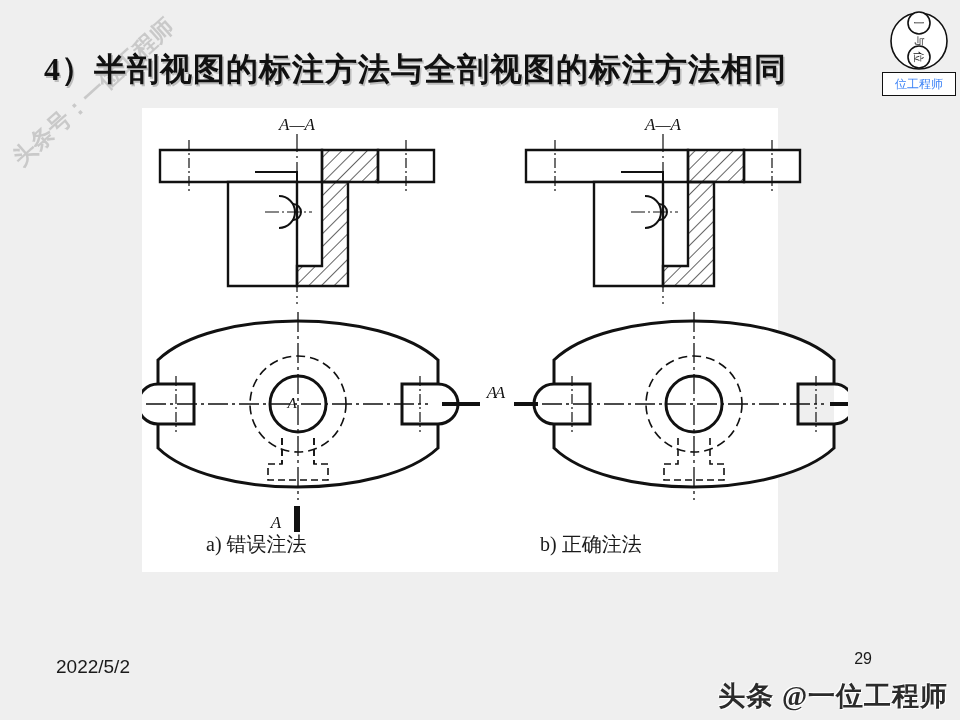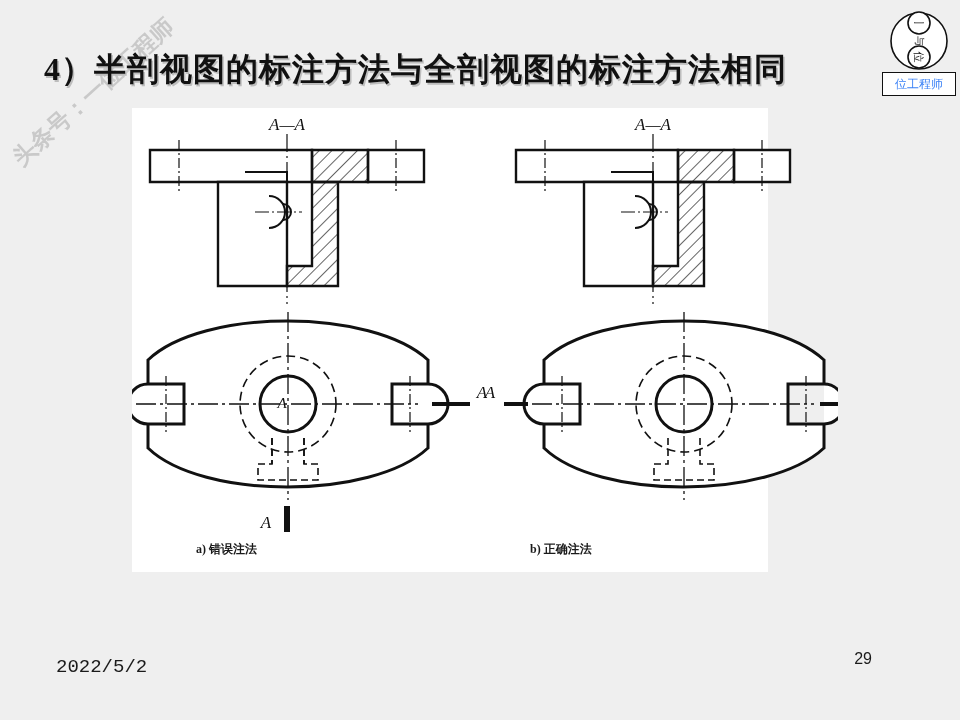--- a/index.html
+++ b/index.html
@@ -46,37 +46,37 @@
     position:absolute;left:0;bottom:0;width:72px;height:22px;
     border:1.6px solid #111;background:#fff;
     display:flex;align-items:center;justify-content:center;
     font-size:12px;color:#3b82f6;font-family:"Liberation Sans",sans-serif;
     letter-spacing:0px;
   }
   #logo svg{position:absolute;left:8px;top:0;}
 
   
   #figure{
-    position:absolute;left:132px;top:108px;width:636px;height:464px;
+    position:absolute;left:142px;top:108px;width:636px;height:464px;
     background:#ffffff;
   }
   .cap{
     position:absolute;bottom:14px;
-    font-size:12px;color:#1a1a1a;font-weight:700;
+    font-size:20px;color:#1a1a1a;font-weight:400;
     font-family:"Liberation Serif","DejaVu Serif",serif;
     white-space:nowrap;
   }
   #cap-a{left:64px;}
   #cap-b{left:398px;}
 
   
   #date{
     position:absolute;left:56px;bottom:42px;
     font-size:19px;color:#1a1a1a;
-    font-family:Liberation Mono, monospace;
+    font-family:Liberation Sans, sans-serif;
   }
   #pageno{
     position:absolute;right:88px;bottom:52px;
     font-size:16px;color:#1a1a1a;
     font-family:"Liberation Sans",sans-serif;
   }
 </style>
 </head>
 <body>
 
@@ -212,14 +212,15 @@
         </g>
       </g>
     </svg>
 
     <div id="cap-a" class="cap">a) 错误注法</div>
     <div id="cap-b" class="cap">b) 正确注法</div>
   </div>
 
   <div id="date">2022/5/2</div>
   <div id="pageno">29</div>
+  <div id="wm-bottom">头条 @一位工程师</div>
 
 </div>
 
 </body></html>

